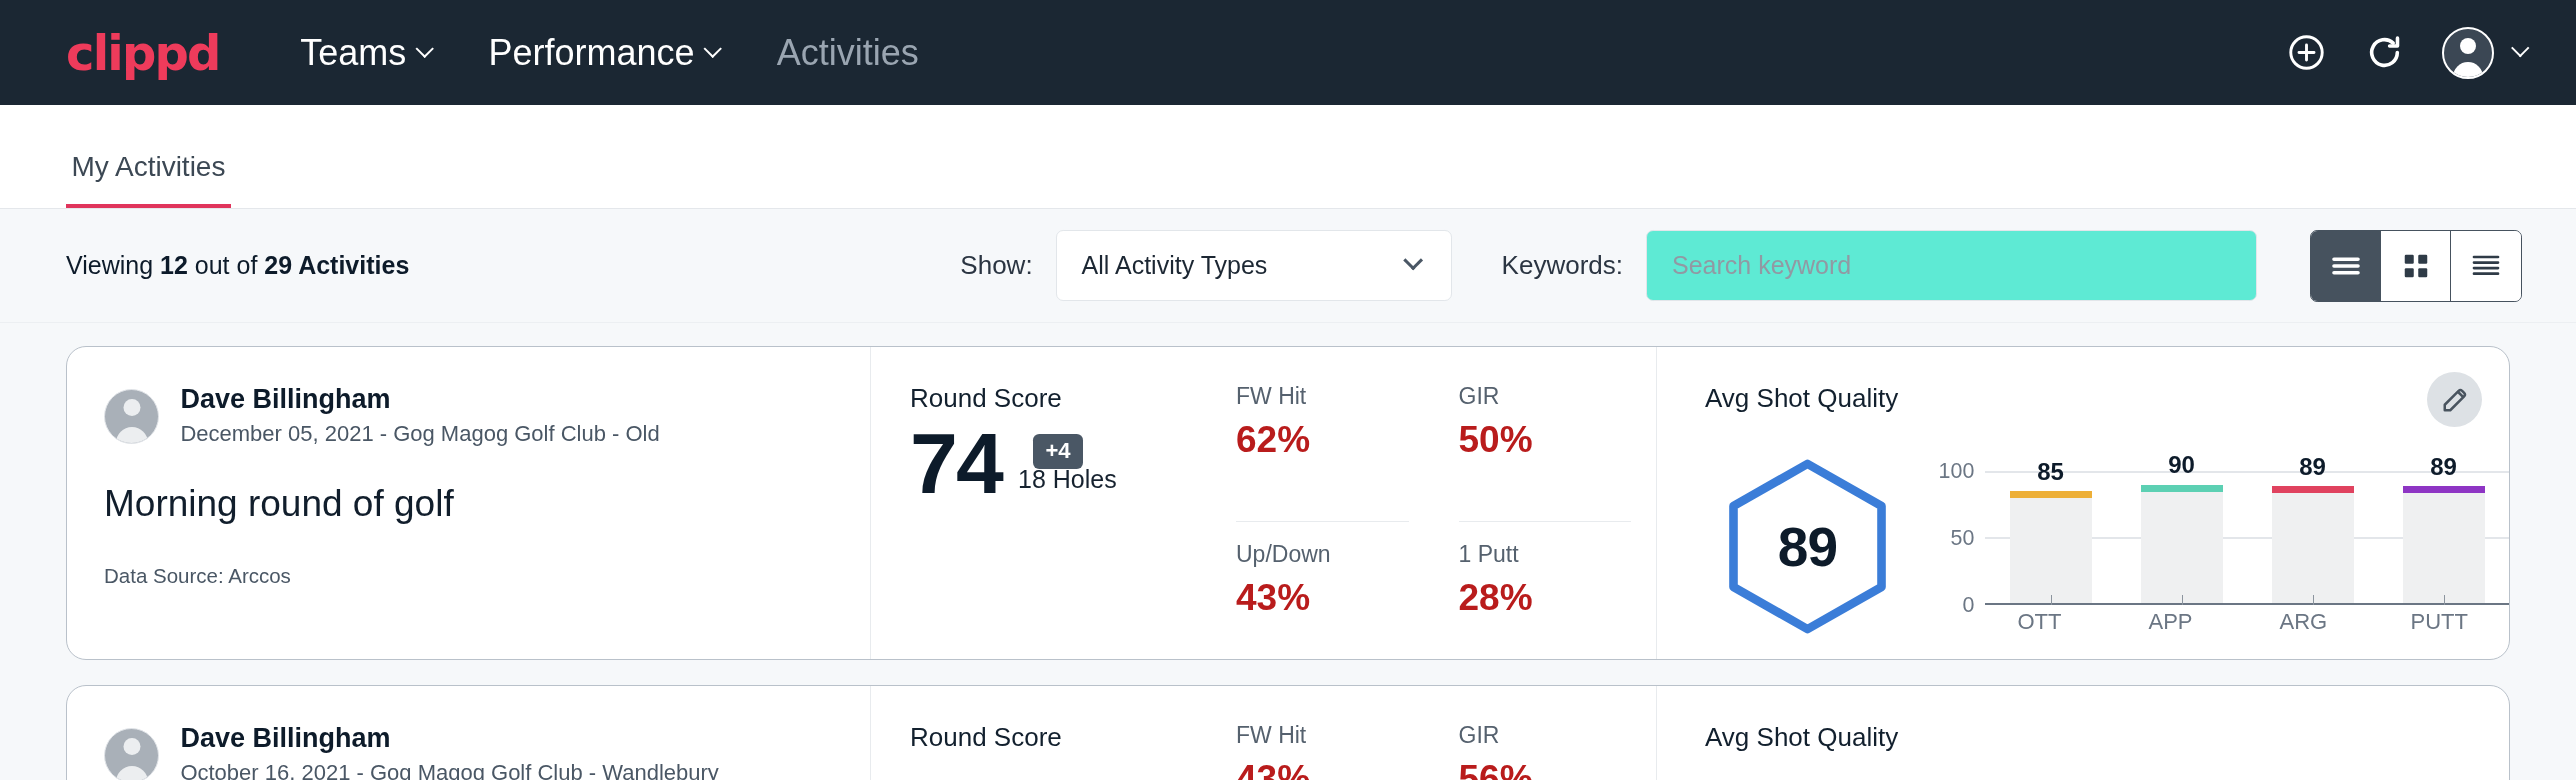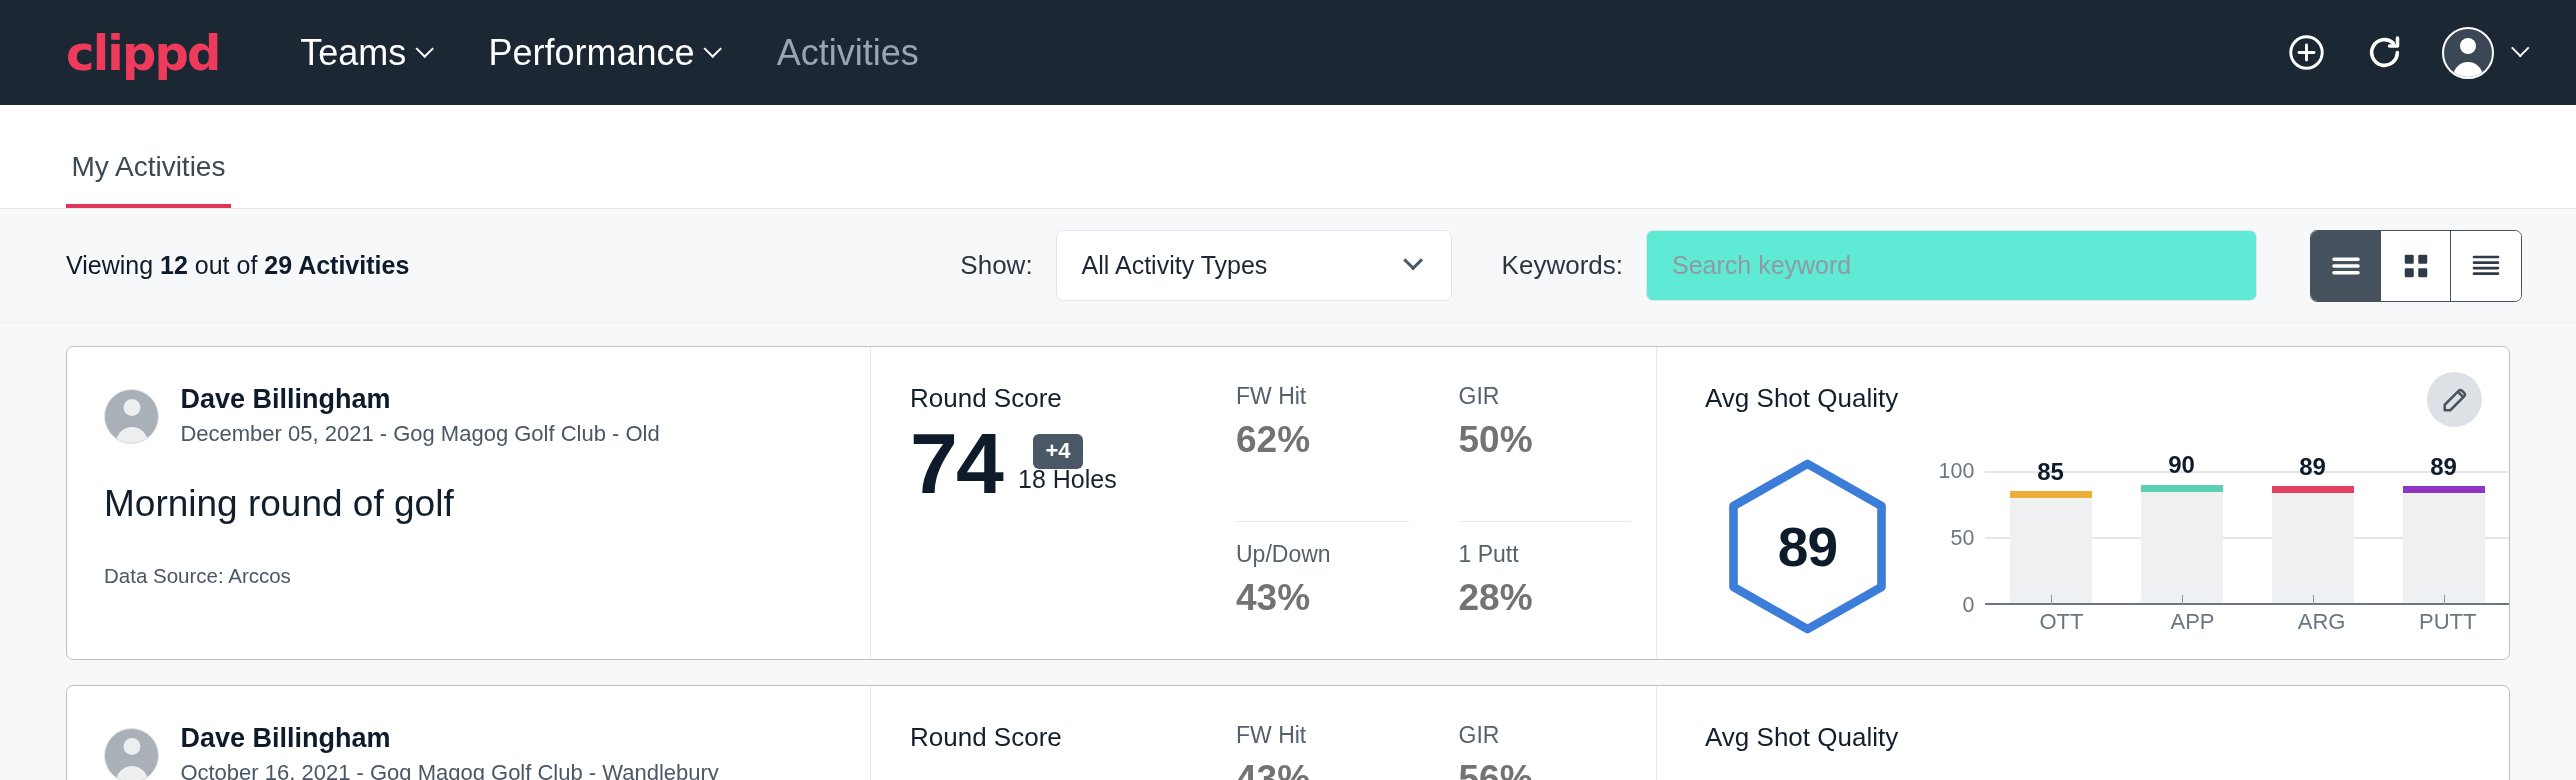--- a/index.html
+++ b/index.html
@@ -167,21 +167,21 @@
 
   
   .cards {
     background: #f6f8fa;
     padding: 23px 66px 0 66px;
     height: 457px;
   }
   .card {
     background: #ffffff;
     border: 1.8px solid #b9c1ca;
-    border-radius: 7px;
+    border-radius: 20px;
     height: 314px;
     display: flex;
     align-items: stretch;
     position: relative;
     margin-bottom: 25px;
     overflow: hidden;
   }
 
   
   .col-player {
@@ -240,21 +240,21 @@
     width: 420px;
     padding: 36px 0 0 0;
     flex-shrink: 0;
     display: grid;
     grid-template-columns: 1fr 1fr;
     grid-template-rows: auto auto;
     column-gap: 25px;
   }
   .stat {}
   .stat-k { font-size: 23px; color: #55616e; }
-  .stat-v { font-size: 37px; font-weight: 700; color: #737373; margin-top: 9px; }
+  .stat-v { font-size: 37px; font-weight: 700; color: #b91c1c; margin-top: 9px; }
   .stat.br { padding-bottom: 19.6px; border-bottom: 1.8px solid #e8ebee; margin-bottom: 19.6px; margin-right: 25px; }
 
   
   .col-quality {
     flex: 1;
     border-left: 1.8px solid #e8ebee;
     padding: 36px 0 0 48px;
     display: flex;
     flex-direction: column;
     gap: 36px;
@@ -315,21 +315,21 @@
     font-size: 24px; font-weight: 700; color: #0d1b2a;
     white-space: nowrap;
     left: 50%; transform: translateX(-50%);
   }
   .x-axis {
     display: flex; justify-content: space-around;
     margin-left: 59px;
     margin-top: 3.6px;
   }
   .x-lab {
-    width: 66px; text-align: right;
+    width: 66px; text-align: left;
     font-size: 22px; color: #6b7684;
     position: relative;
   }
   .x-lab::before {
     content: ""; position: absolute; top: -14.3px; left: 50%;
     width: 1.8px; height: 10.7px; background: #8b949e;
   }
 
   
   .edit-btn {

